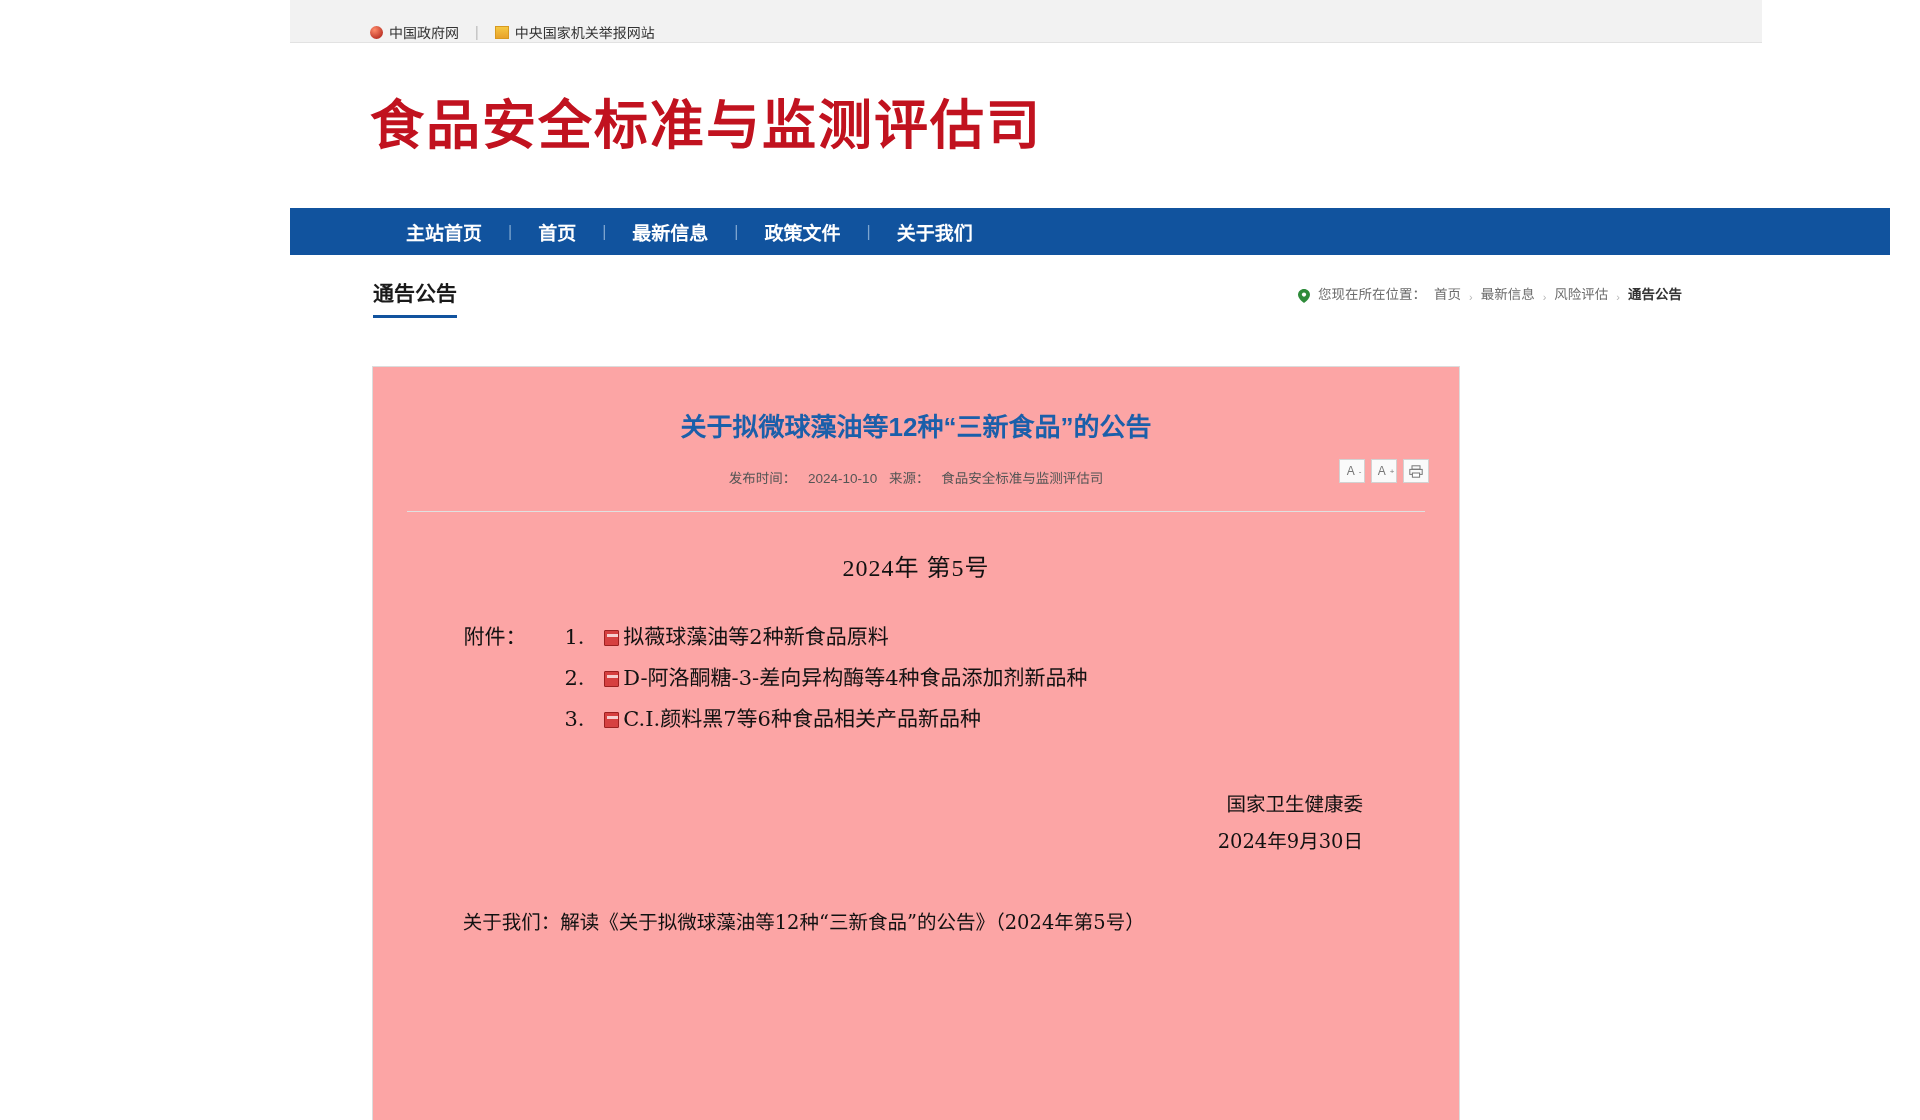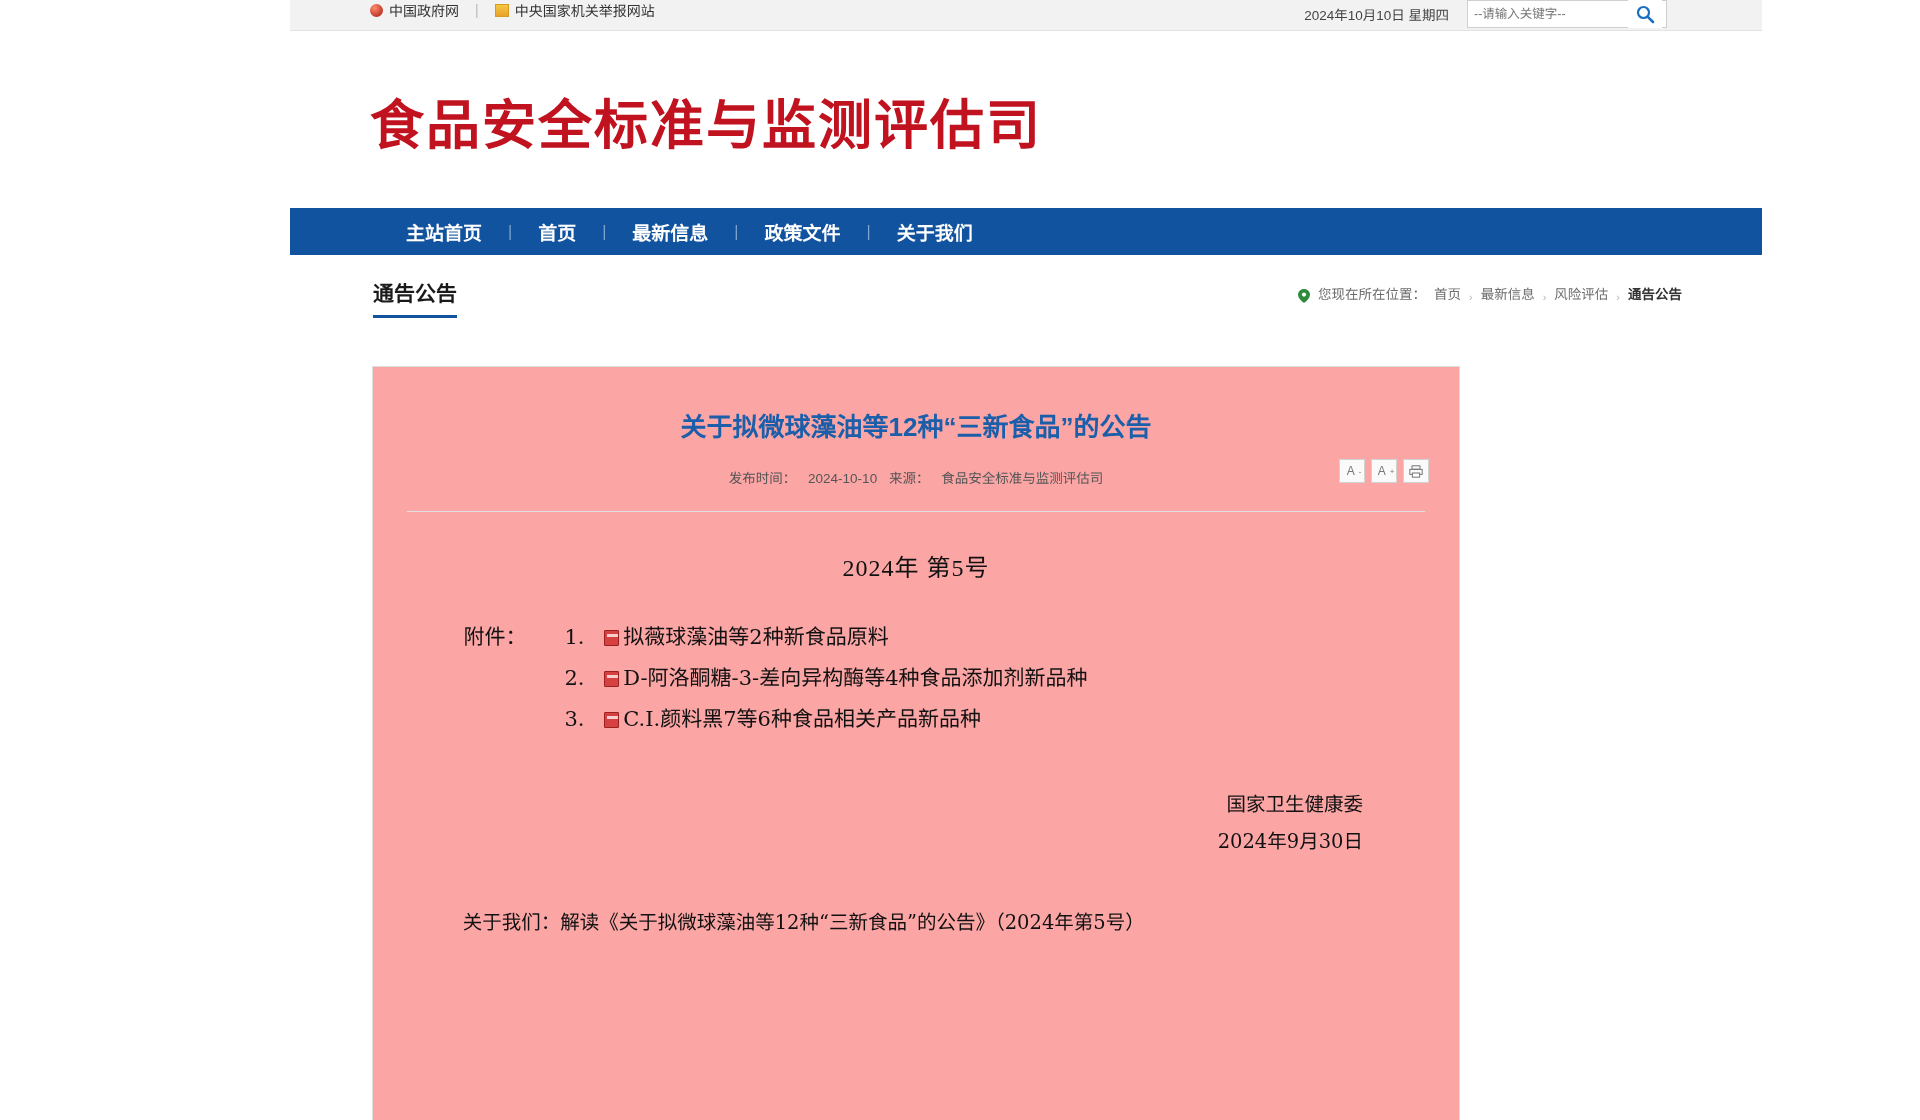--- a/index.html
+++ b/index.html
@@ -17,25 +17,25 @@
     height: 1120px;
     background: #ffffff;
     overflow: hidden;
   }
   
   .topbar {
     position: absolute;
     left: 290px;
     top: 0;
     width: 1472px;
-    height: 31px;
+    height: 43px;
     background: #f2f2f2;
     border-bottom: 1px solid #e2e2e2;
     display: flex;
-    align-items: flex-start;
+    align-items: flex-end;
   }
   .topbar-left {
     display: flex;
     align-items: center;
     padding-left: 80px;
     gap: 10px;
     font-size: 14px;
     color: #333;
   }
   .topbar-link {
@@ -120,21 +120,21 @@
     letter-spacing: 2px;
     color: #c1121f;
     white-space: nowrap;
   }
 
   
   .mainnav {
     position: absolute;
     left: 290px;
     top: 208px;
-    width: 1472px;
+    width: 1600px;
     height: 47px;
     background: #11539e;
     display: flex;
     align-items: center;
     padding-left: 90px;
   }
   .nav-item {
     font-size: 19px;
     font-weight: 700;
     color: #ffffff;
@@ -327,32 +327,20 @@
     <div class="topbar-left">
       <a class="topbar-link" href="#">
         <span class="dot-icon"></span>
         <span>中国政府网</span>
       </a>
       <span class="topbar-sep">|</span>
       <a class="topbar-link" href="#">
         <span class="flag-icon"></span>
         <span>中央国家机关举报网站</span>
       </a>
-    </div>
-    <div class="topbar-right">
-      <div class="topdate">2024年10月10日 星期四</div>
-      <div class="searchbox">
-        <input type="text" placeholder="--请输入关键字--" style="">
-        <button class="search-btn">
-          <svg width="20" height="20" viewBox="0 0 20 20">
-            <circle cx="8.5" cy="8.5" r="5.5" fill="none" stroke="#1b6fc0" stroke-width="2.2"></circle>
-            <line x1="12.8" y1="12.8" x2="18" y2="18" stroke="#1b6fc0" stroke-width="2.6" stroke-linecap="round"></line>
-          </svg>
-        </button>
-      </div>
     </div>
   </div>
 
   <div class="banner">
     <div class="site-title">食品安全标准与监测评估司</div>
   </div>
 
   <div class="mainnav">
     <a class="nav-item" href="#">主站首页</a>
     <span class="nav-sep">|</span>

